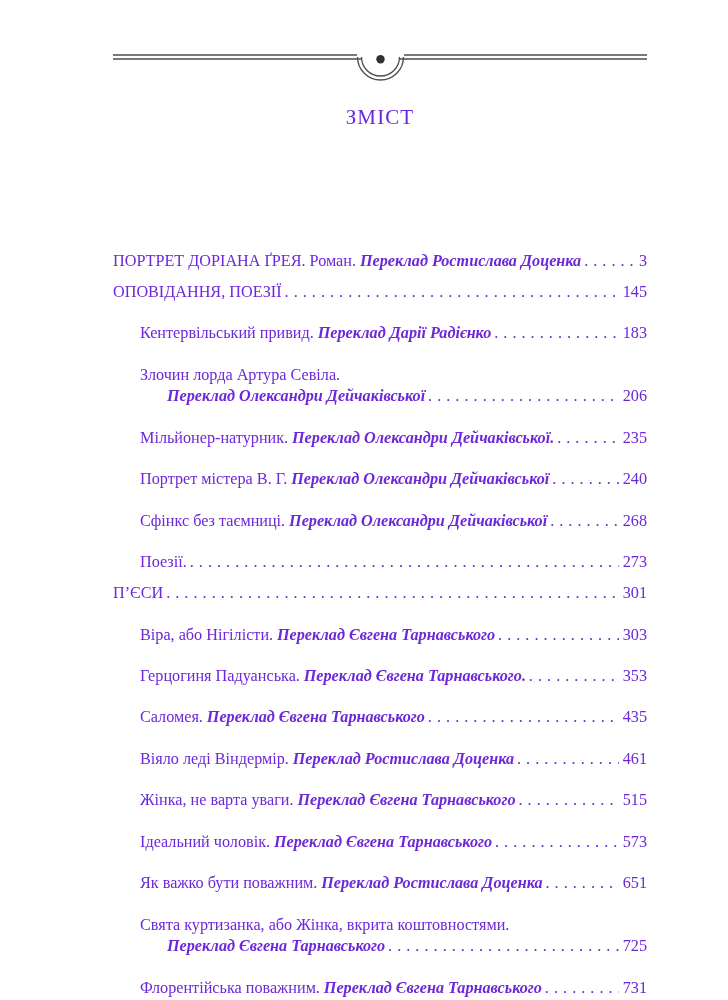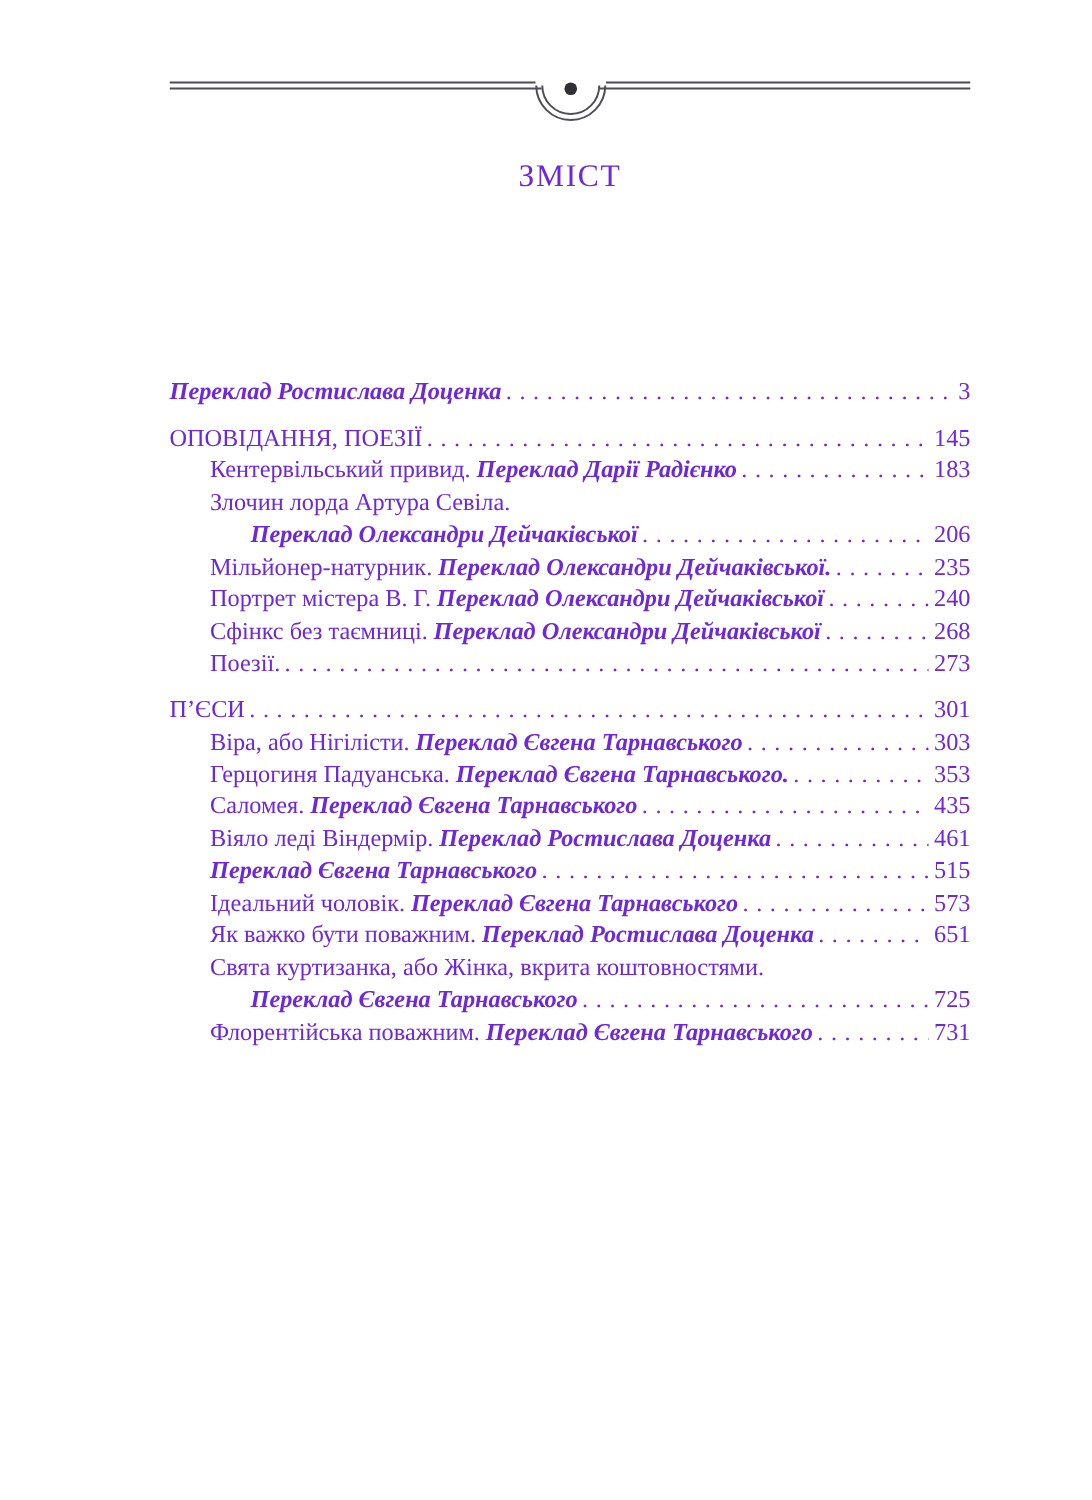--- a/index.html
+++ b/index.html
@@ -37,21 +37,21 @@
     font-size: 16.2px;
   }
   .toc-row {
     display: flex;
     align-items: baseline;
     line-height: 21.45px;
     height: 21.45px;
   }
   .toc-row.gap { margin-top: 9.6px; }
   .toc-row.lvl0 { padding-left: 0; }
-  .toc-row.lvl1 { padding-left: 27px; }
+  .toc-row.lvl1 { padding-left: 27px; margin-top: 20px; }
   .toc-row.lvl2 { padding-left: 54px; }
   .toc-row .t {
     white-space: nowrap;
     flex: 0 0 auto;
   }
   .toc-row .tr {
     white-space: nowrap;
     flex: 0 0 auto;
     font-style: italic;
     margin-left: 0.24em;
@@ -86,20 +86,21 @@
       <path d="M244.5 9 A23 23 0 0 0 290.5 9"></path>
       <path d="M248.5 9 A19 19 0 0 0 286.5 9"></path>
     </g>
     <circle cx="267.5" cy="11.2" r="4.2" fill="#2e3033"></circle>
   </svg>
 
   <h1 class="page-title">ЗМІСТ</h1>
 
   <div class="content">
       <div class="toc-row lvl0">
+        <span class="t">ПОРТРЕТ ДОРІАНА ҐРЕЯ. Роман.</span>
         <span class="tr">Переклад Ростислава Доценка</span>
         <span class="leader">. . . . . . . . . . . . . . . . . . . . . . . . . . . . . . . . . . . . . . . . . . . . . . . . . . . . . . . . . . . . . . . . . . . . . . . . . . . . . . . . . . . . . . . . . . . . . . . . . . . . . . . . . . . . . . . . . . . . . . . . </span>
         <span class="pg">3</span>
       </div>
       <div class="toc-row lvl0 gap">
         <span class="t">ОПОВІДАННЯ, ПОЕЗІЇ</span>
         <span class="leader">. . . . . . . . . . . . . . . . . . . . . . . . . . . . . . . . . . . . . . . . . . . . . . . . . . . . . . . . . . . . . . . . . . . . . . . . . . . . . . . . . . . . . . . . . . . . . . . . . . . . . . . . . . . . . . . . . . . . . . . . </span>
         <span class="pg">145</span>
       </div>
       <div class="toc-row lvl1">
@@ -162,20 +163,21 @@
         <span class="leader">. . . . . . . . . . . . . . . . . . . . . . . . . . . . . . . . . . . . . . . . . . . . . . . . . . . . . . . . . . . . . . . . . . . . . . . . . . . . . . . . . . . . . . . . . . . . . . . . . . . . . . . . . . . . . . . . . . . . . . . . </span>
         <span class="pg">435</span>
       </div>
       <div class="toc-row lvl1">
         <span class="t">Віяло леді Віндермір.</span>
         <span class="tr">Переклад Ростислава Доценка</span>
         <span class="leader">. . . . . . . . . . . . . . . . . . . . . . . . . . . . . . . . . . . . . . . . . . . . . . . . . . . . . . . . . . . . . . . . . . . . . . . . . . . . . . . . . . . . . . . . . . . . . . . . . . . . . . . . . . . . . . . . . . . . . . . . </span>
         <span class="pg">461</span>
       </div>
       <div class="toc-row lvl1">
+        <span class="t">Жінка, не варта уваги.</span>
         <span class="tr">Переклад Євгена Тарнавського</span>
         <span class="leader">. . . . . . . . . . . . . . . . . . . . . . . . . . . . . . . . . . . . . . . . . . . . . . . . . . . . . . . . . . . . . . . . . . . . . . . . . . . . . . . . . . . . . . . . . . . . . . . . . . . . . . . . . . . . . . . . . . . . . . . . </span>
         <span class="pg">515</span>
       </div>
       <div class="toc-row lvl1">
         <span class="t">Ідеальний чоловік.</span>
         <span class="tr">Переклад Євгена Тарнавського</span>
         <span class="leader">. . . . . . . . . . . . . . . . . . . . . . . . . . . . . . . . . . . . . . . . . . . . . . . . . . . . . . . . . . . . . . . . . . . . . . . . . . . . . . . . . . . . . . . . . . . . . . . . . . . . . . . . . . . . . . . . . . . . . . . . </span>
         <span class="pg">573</span>
       </div>

